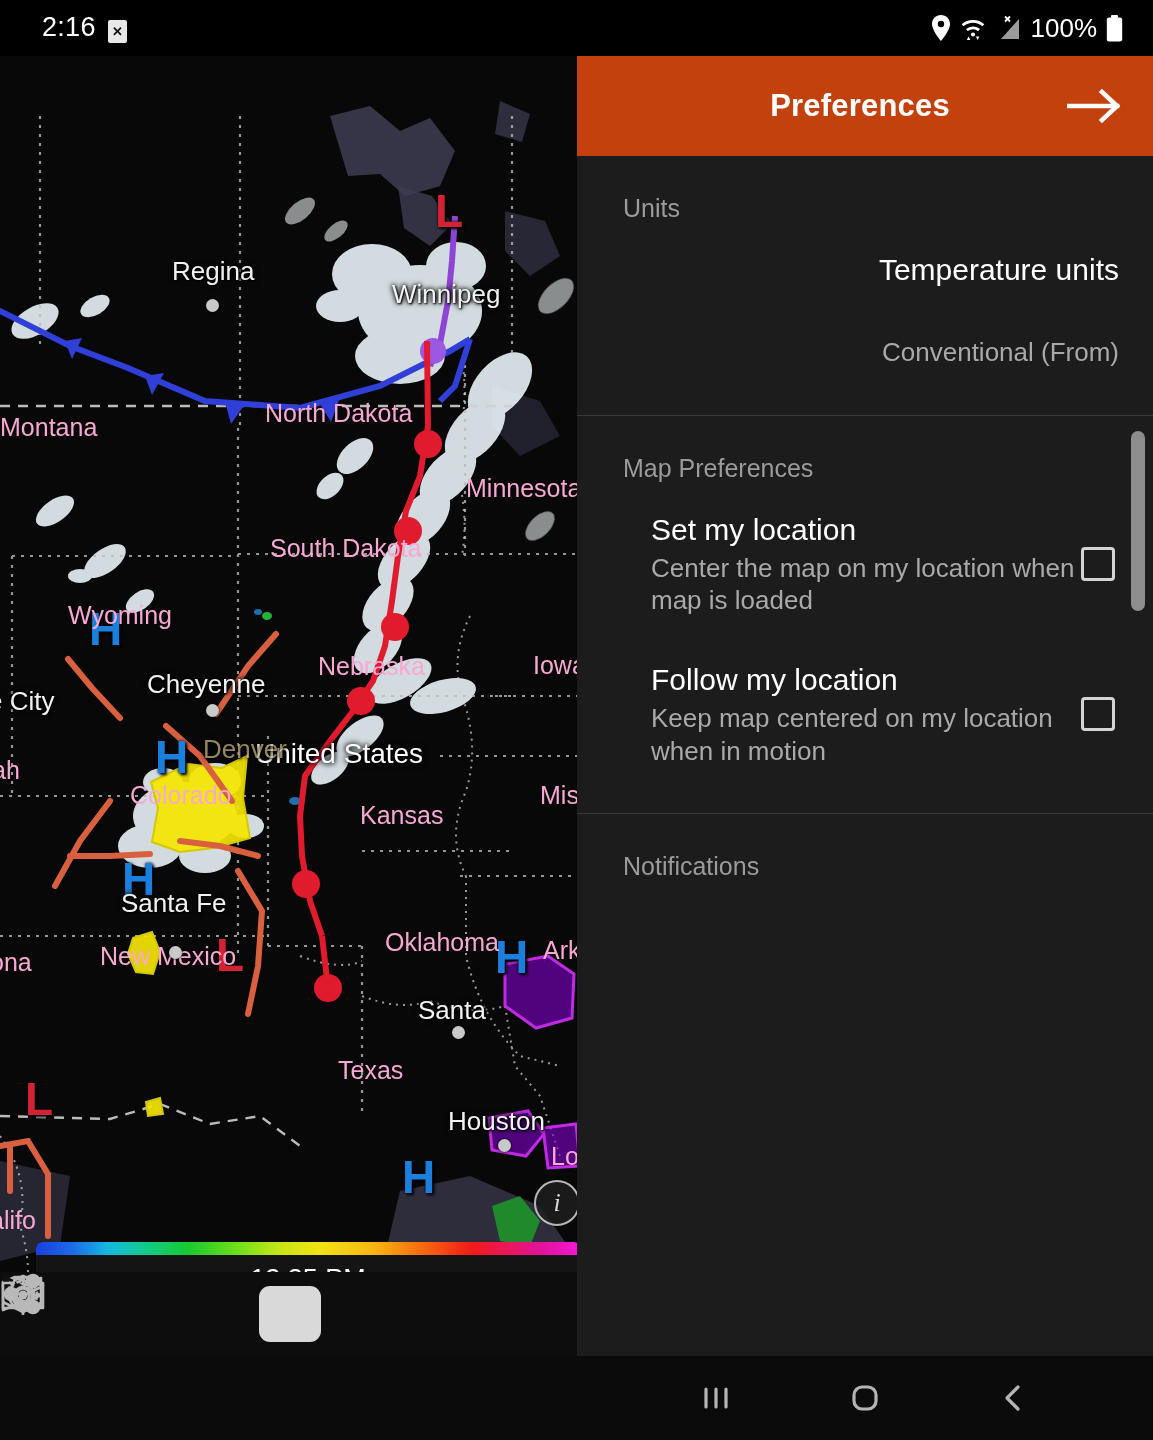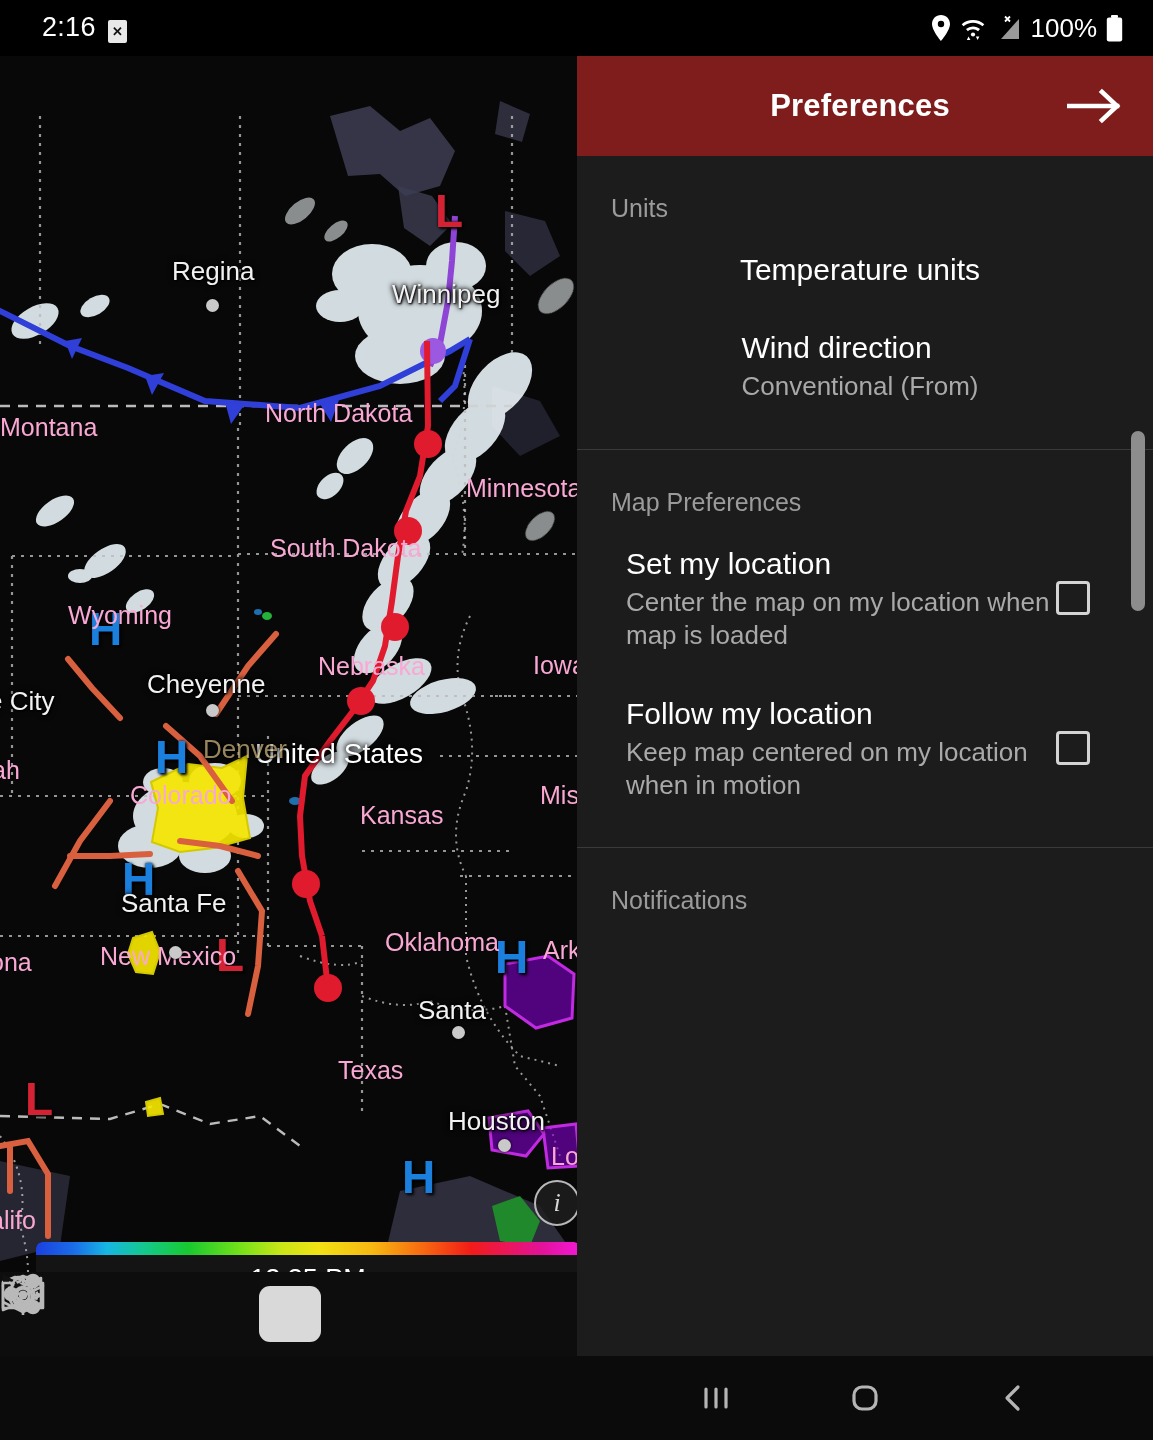--- a/index.html
+++ b/index.html
@@ -110,37 +110,37 @@
     width:62px; height:56px; background:#d9d9d9; border-radius:11px;
     display:flex; align-items:center; justify-content:center;
   }
 
   
   #prefs-panel{
     position:absolute; right:0; top:56px; width:576px; height:1300px;
     background:#1c1c1c; z-index:40; overflow:hidden;
   }
   #prefs-header{
-    position:relative; height:100px; background:#7f1d1d;
+    position:relative; height:100px; background:#c2410c;
     display:flex; align-items:center; justify-content:center;
   }
   #prefs-title{ color:#fff; font-size:31px; font-weight:700; letter-spacing:.2px;
     margin-right:10px; }
   #prefs-forward-btn{
     position:absolute; right:28px; top:50%; transform:translateY(-50%);
     width:60px; height:44px; display:flex; align-items:center; justify-content:center;
     color:#fff;
   }
 
   .section-head{
-    color:#9b9b9b; font-size:25px; padding:38px 0 0 34px;
+    color:#9b9b9b; font-size:25px; padding:38px 0 0 46px;
   }
   .pref-row{
-    position:relative; padding:30px 44px 8px 34px;
-    display:flex; align-items:flex-start; justify-content:center;
+    position:relative; padding:30px 34px 8px 34px;
+    display:flex; align-items:flex-start; justify-content:flex-end;
   }
   .pref-texts{ max-width:430px; }
   .pref-title{ color:#fff; font-size:30px; line-height:1.14; font-weight:400; }
   .pref-sub{ color:#a9a9a9; font-size:26px; line-height:1.25; margin-top:5px; }
   .pref-check{
     width:34px; height:34px; border:3px solid #d4d4d4; border-radius:4px;
     background:transparent; flex:0 0 auto; margin-top:34px; margin-right:4px;
   }
   .divider{ height:1px; background:#3a3a3a; margin:38px 0 0 0; }
 
@@ -497,21 +497,20 @@
 
   <div class="pref-row">
     <div class="pref-texts">
       <div class="pref-title">Temperature units</div>
     </div>
   </div>
 
 
   <div class="pref-row" style="padding-top:36px;">
     <div class="pref-texts">
-      <div class="pref-title">Wind direction</div>
       <div class="pref-sub">Conventional (From)</div>
     </div>
   </div>
 
   <div class="divider"></div>
 
   <div class="section-head">Map Preferences</div>
 
   <div class="pref-row" style="padding-top:30px;">
     <div class="pref-texts">

